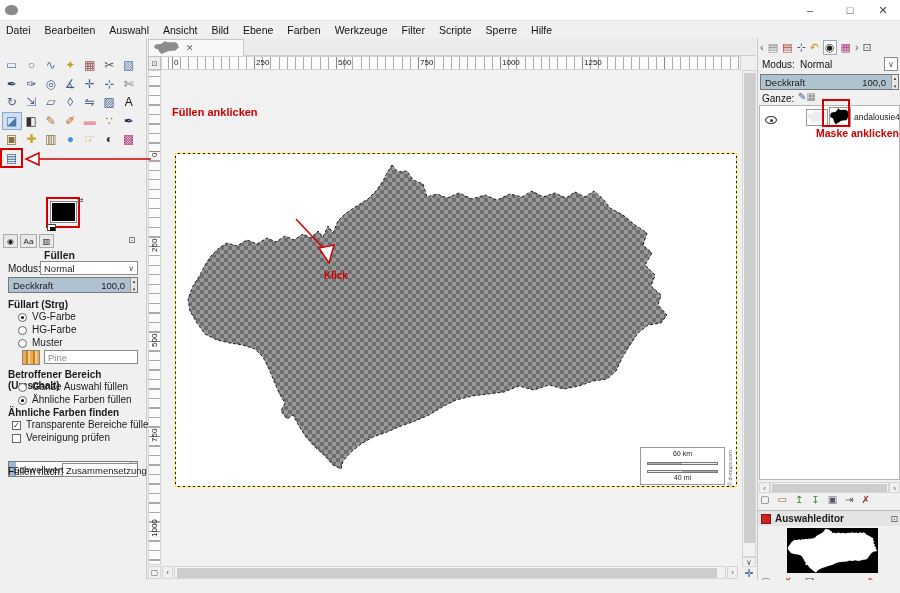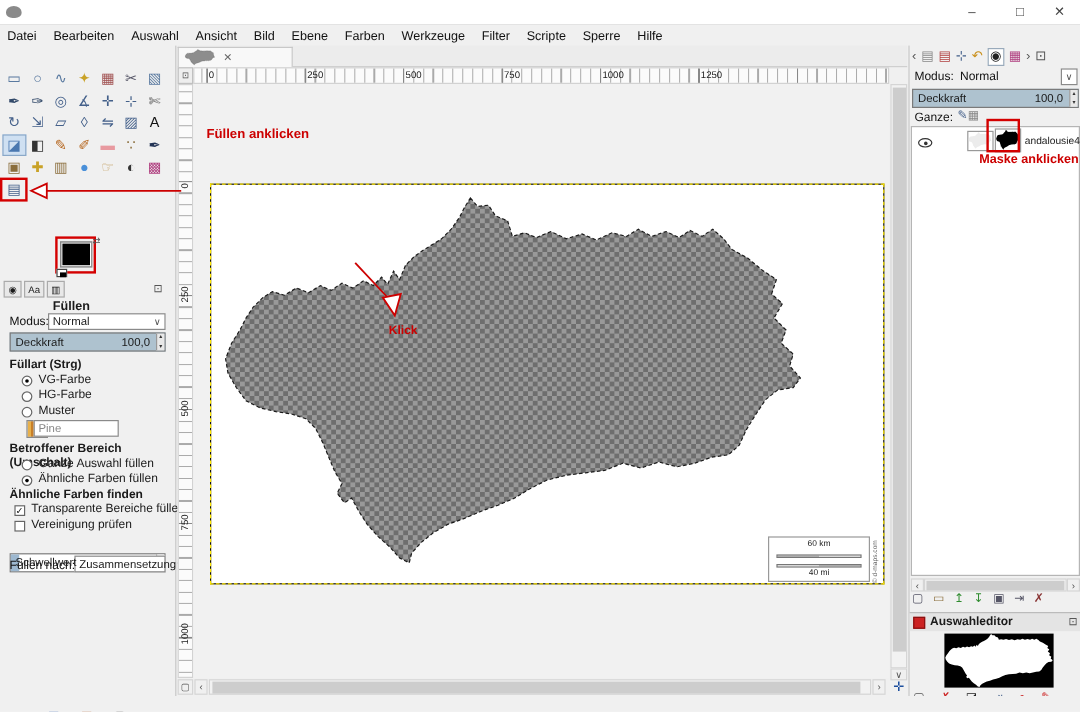--- a/index.html
+++ b/index.html
@@ -261,21 +261,21 @@
       </div>
     <div class="opt-row" style="top:75px;left:18px">
         <span class="radio"></span>
         <span>HG-Farbe</span>
       </div>
     <div class="opt-row" style="top:88px;left:18px">
         <span class="radio"></span>
         <span>Muster</span>
       </div>
     <div class="abs pattern-swatch" style="left:22px;top:101px"></div>
-    <div class="abs dropdown" style="left:28px;top:101px;width:71px;color:#888">
+    <div class="abs dropdown" style="left:44px;top:101px;width:94px;color:#888">
         <span>Pine</span>
       </div>
     <div class="abs bold-label" style="left:8px;top:120px">Betroffener Bereich  (Umschalt)</div>
     <div class="opt-row" style="top:132px;left:18px">
         <span class="radio"></span>
         <span>Ganze Auswahl füllen</span>
       </div>
     <div class="opt-row" style="top:145px;left:18px">
         <span class="radio on"></span>
         <span>Ähnliche Farben füllen</span>

